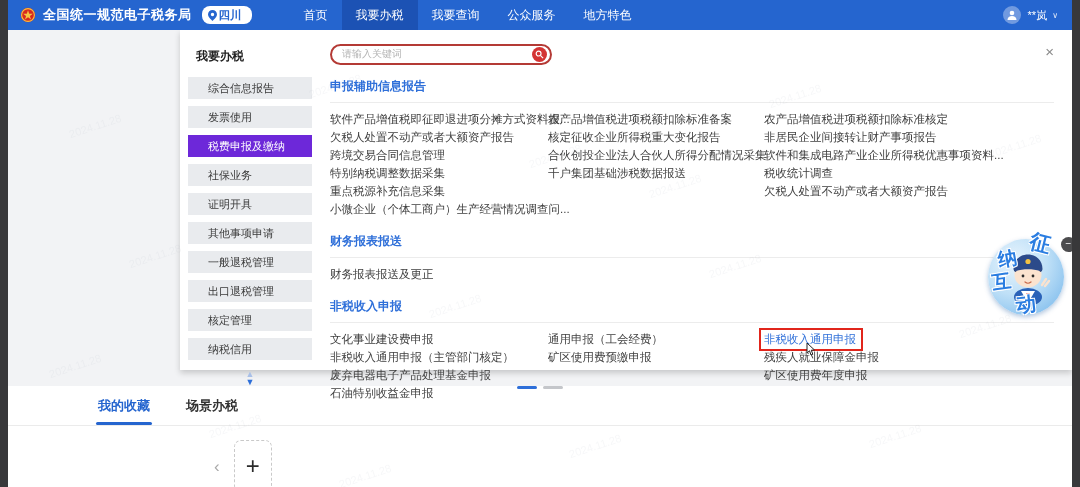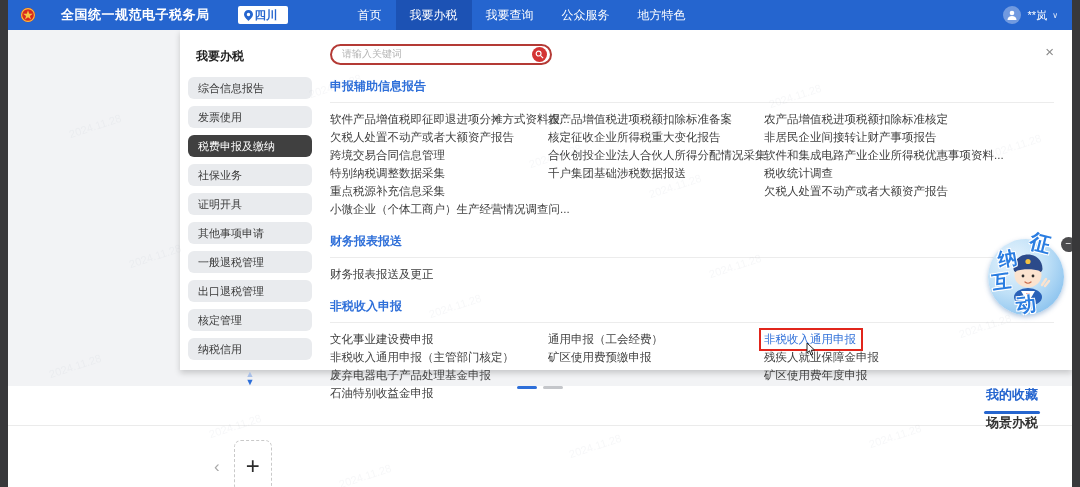--- a/index.html
+++ b/index.html
@@ -8,26 +8,26 @@
     background:#38383a;
     font-family:"Liberation Sans","DejaVu Sans",sans-serif;
   }
   .app {
     position:relative; width:1064px; height:487px; margin:0 8px;
     background:#f2f3f5; overflow:hidden;
   }
   
   .topbar {
     position:absolute; top:0; left:0; right:0; height:30px;
-    background:#2565cf; display:flex; align-items:center; color:#fff; z-index:30;gap:18px;
+    background:#2565cf; display:flex; align-items:center; color:#fff; z-index:30;
   }
   .logo { width:16px; height:16px; margin-left:12px; flex:none; }
   .site-title { font-size:13px; font-weight:bold; margin-left:7px; letter-spacing:.5px; white-space:nowrap; }
   .loc-pill {
-    margin-left:10px; background:#fff; color:#2565cf; border-radius:2px;
+    margin-left:10px; background:#fff; color:#2565cf; border-radius:8px;
     height:18px; padding:0 10px 0 6px; display:flex; align-items:center;
     font-size:11.5px; font-weight:bold; cursor:pointer;
   }
   .loc-pill svg { margin-right:2px; }
   .top-nav { display:flex; margin-left:38px; height:100%; }
   .top-nav .nav-item {
     padding:12px 14px; font-size:12px; display:flex; align-items:center;
     cursor:pointer; white-space:nowrap;
   }
   .top-nav .nav-item.active { background:#1c52b4; }
@@ -43,25 +43,25 @@
   .wm span { position:absolute; font-size:11px; color:#8a93a5; opacity:.07; transform:rotate(-18deg); white-space:nowrap; }
   
   .mega {
     position:absolute; top:30px; left:172px; right:0; height:340px;
     background:#fff; z-index:20; display:flex;
     box-shadow:0 3px 6px rgba(0,0,0,.18);
   }
   .side { width:140px; flex:none; padding:10px 8px 0 8px; }
   .side-header { font-size:12px; font-weight:bold; color:#222; margin:8px 0 12px 8px; }
   .side-item {
-    height:22px; border-radius:6px; background:#e9ebee; color:#3a3a3a;
-    font-size:11px; display:flex; align-items:center; padding-left:10px;
+    height:22px; border-radius:0; background:#e9ebee; color:#3a3a3a;
+    font-size:11px; display:flex; align-items:center; padding-left:20px;
     margin-bottom:7px; cursor:pointer; white-space:nowrap;
   }
-  .side-item.active { background:#404040; color:#fff; }
+  .side-item.active { background:#6d28d9; color:#fff; }
   .side-pager { text-align:center; margin-top:10px; line-height:8px; }
   .side-pager .pg-up { color:#a9c0e8; font-size:9px; display:block; cursor:pointer; }
   .side-pager .pg-dn { color:#2e6fd9; font-size:9px; display:block; cursor:pointer; }
   
   .content { flex:1; padding:14px 18px 0 10px; position:relative; }
   .close-btn {
     position:absolute; top:14px; right:18px; font-size:15px; color:#8b8b8b;
     cursor:pointer; line-height:1;
   }
   .search-pill {
@@ -95,21 +95,21 @@
   .cursor-glyph { position:absolute; left:42px; top:11px; pointer-events:none; }
   
   .panel-pager { position:absolute; top:375px; left:0; right:0; text-align:center; z-index:10; }
   .bar { display:inline-block; width:20px; height:3px; border-radius:2px; margin:0 3px; cursor:pointer; }
   .bar.on { background:#2e6fd9; } .bar.off { background:#c4c6ca; }
   
   .bottom-panel {
     position:absolute; top:386px; left:0; right:0; height:101px;
     background:#fff; z-index:5;
   }
-  .tabs { display:flex; padding-left:88px; border-bottom:1px solid #ebebeb; height:40px; align-items:flex-end;flex-direction:column; }
+  .tabs { display:flex; padding-left:88px; border-bottom:1px solid #ebebeb; height:40px; align-items:flex-end; }
   .tab {
     font-size:13px; font-weight:bold; color:#333; padding:0 2px 10px 2px;
     margin-right:32px; cursor:pointer; position:relative;
   }
   .tab.active { color:#2565cf; }
   .tab.active::after {
     content:""; position:absolute; left:0; right:0; bottom:0; height:3px;
     background:#2565cf; border-radius:2px;
   }
   .fav-row { display:flex; align-items:center; padding-left:206px; margin-top:14px; }

